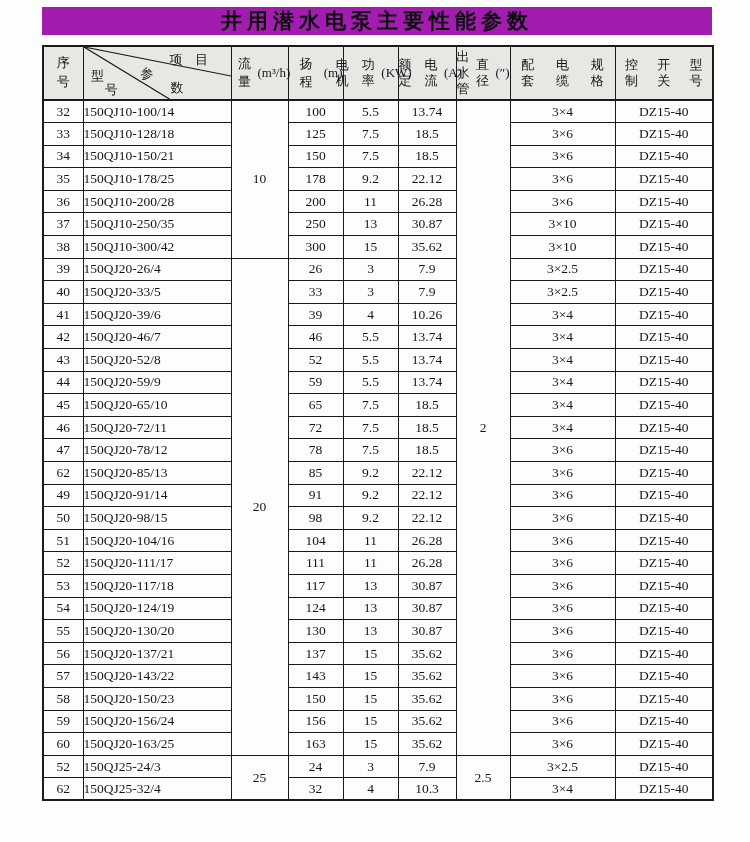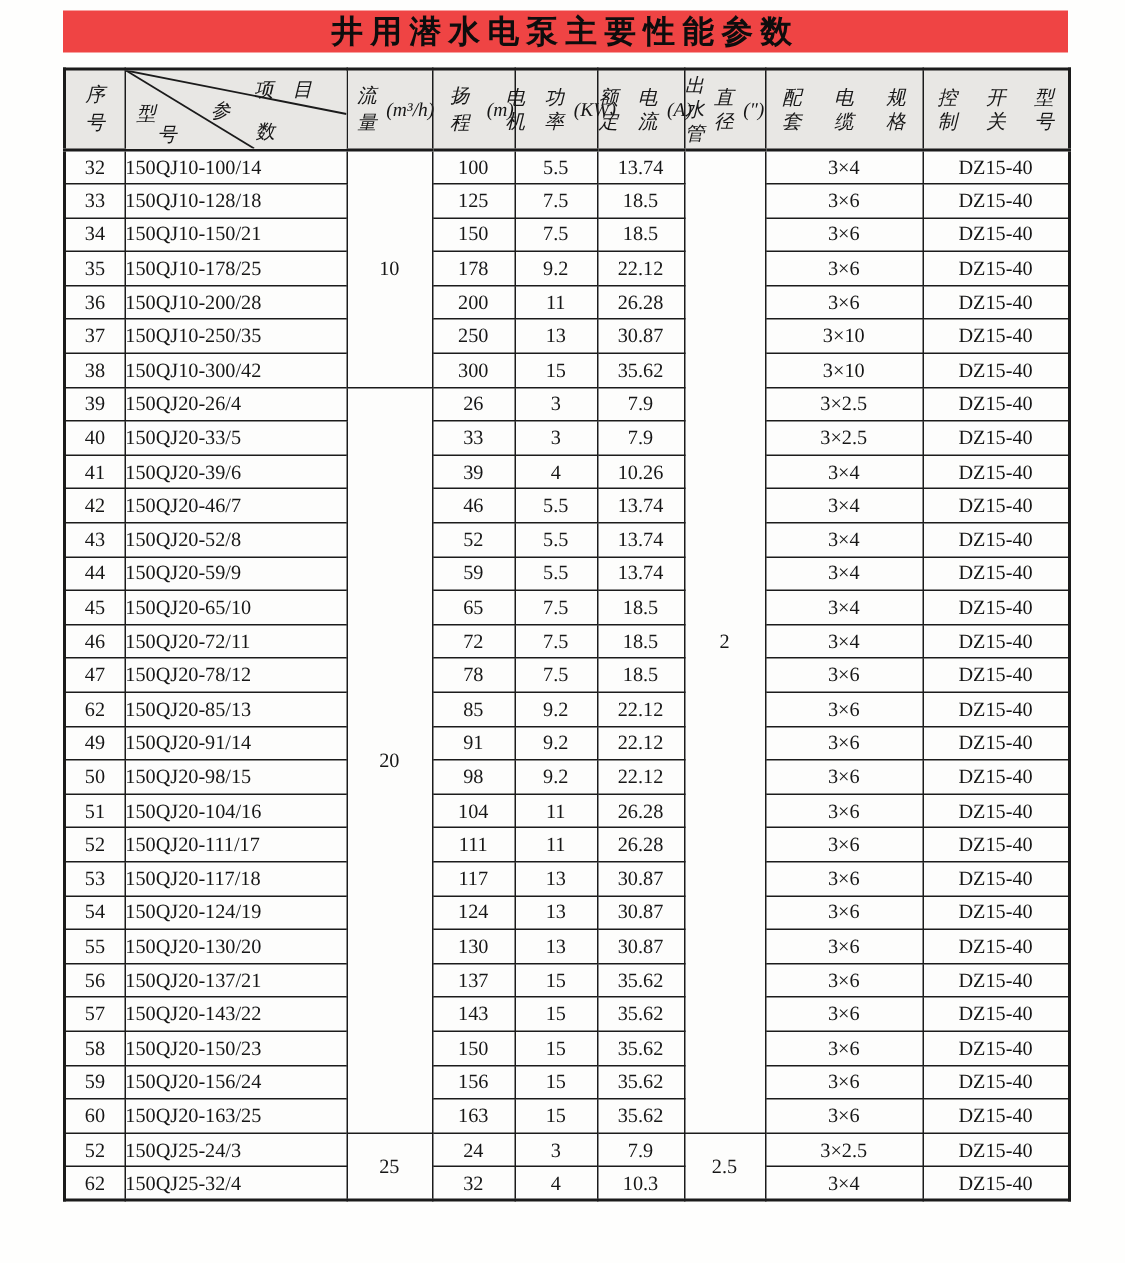--- a/index.html
+++ b/index.html
@@ -12,40 +12,40 @@
     overflow: hidden;
   }
   .page {
     position: absolute; inset: 0;
     background: #fefefd;
   }
   .title-band {
     position: absolute;
     left: 42px; top: 7px;
     width: 670px; height: 28px;
-    background: #ef4444;
+    background: #a21caf;
     display: flex; align-items: center; justify-content: center;
     font-family: Liberation Mono, monospace;
     font-weight: bold;
     font-size: 21px;
     letter-spacing: 5px;
     color: #0d0d0d;
   }
   table.perf {
     position: absolute;
     left: 42px; top: 45px;
     width: 670px;
     border-collapse: collapse;
     table-layout: fixed;
     border: 2px solid #1b1b1b;
   }
   .perf th, .perf td {
     border: 1px solid #1b1b1b;
   }
-  .perf thead tr { height: 52px; font-style: italic; }
+  .perf thead tr { height: 52px; }
   .perf thead th {
     background: #e8e7e4;
     font-weight: normal;
     font-size: 13px;
     vertical-align: middle;
     padding: 0;
     border-bottom: 2px solid #1b1b1b;
   }
   .perf tbody td {
     background: #fdfdfc;

